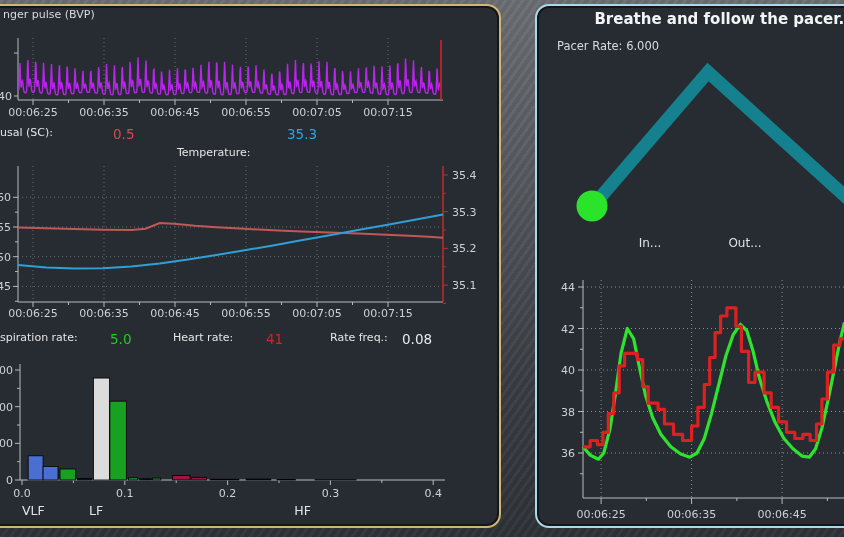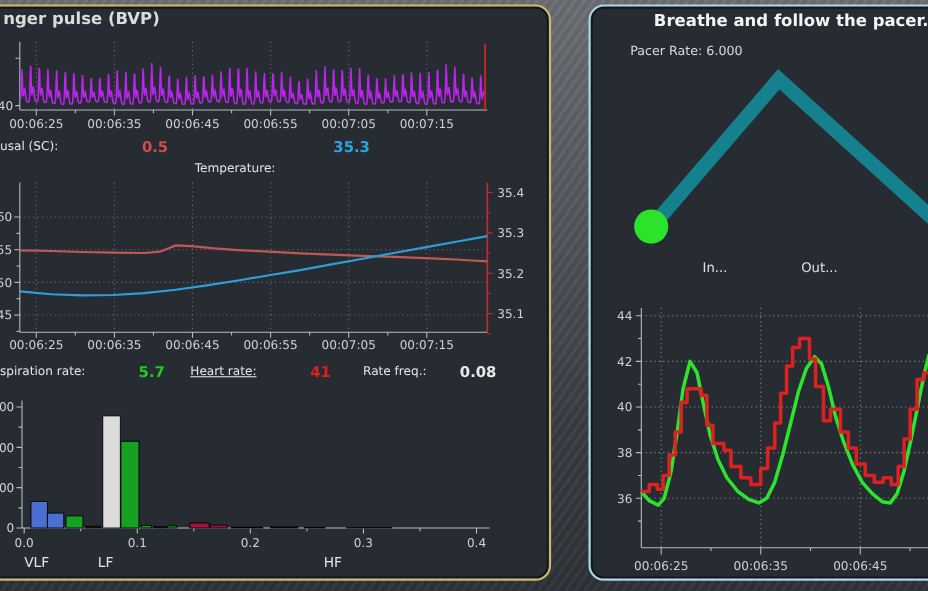--- a/index.html
+++ b/index.html
@@ -9,23 +9,23 @@
   #stage::before{content:"";position:absolute;inset:0;
     background:repeating-linear-gradient(125deg,rgba(255,255,255,.035) 0 3px,rgba(0,0,0,.05) 3px 7px);}
   .panel{position:absolute;background:#272c32;border-radius:14px;
     box-shadow:inset 0 0 0 2px #14171a;}
   #left-panel{left:-20px;top:4px;width:517px;height:520px;border:2px solid #cfb673;}
   #right-panel{left:535px;top:4px;width:360px;height:520px;border:2px solid #a9d8e9;}
   .abs{position:absolute;}
   .axlbl{fill:#cdd1d5;font-size:11px;font-family:"DejaVu Sans",sans-serif;}
   .bandlbl{fill:#e2e4e6;font-size:12.5px;font-family:"DejaVu Sans",sans-serif;}
   .pacerlbl{fill:#dfe1e3;font-size:12px;font-family:"DejaVu Sans",sans-serif;}
-  .small-title{color:#d9dbdd;font-size:15px;font-weight:bold;}
+  .small-title{color:#d9dbdd;font-size:11px;}
   .stat-label{color:#e3e5e7;font-size:11px;white-space:nowrap;}
-  .stat-value{font-weight:bold;font-size:13.5px;white-space:nowrap;margin-left:16px;}
+  .stat-value{font-weight:normal;font-size:13.5px;white-space:nowrap;}
   .rp-title{color:#f2f4f5;font-size:15px;font-weight:bold;text-align:center;}
   .rp-rate{color:#d9dbdd;font-size:11.5px;}
   svg{display:block;overflow:hidden;}
 </style>
 </head>
 <body>
 
 <div id="stage">
 
   <div id="left-panel" class="panel"></div>
@@ -124,22 +124,22 @@
       <line x1="443" y1="108.74999999999844" x2="446" y2="108.74999999999844" stroke="#c22b2b"></line>
       <text x="452" y="94.39999999999844" text-anchor="start" class="axlbl">35.2</text>
       <line x1="443" y1="127.09999999999896" x2="448" y2="127.09999999999896" stroke="#c22b2b"></line>
       <line x1="443" y1="145.44999999999897" x2="446" y2="145.44999999999897" stroke="#c22b2b"></line>
       <text x="452" y="131.09999999999894" text-anchor="start" class="axlbl">35.1</text>
       <polyline points="18.0,69.6 46.3,70.2 74.7,71.1 103.0,71.7 131.3,72.0 145.5,70.8 159.7,65.1 173.8,65.7 195.1,67.8 216.3,69.3 244.7,70.8 273.0,72.3 301.3,73.5 329.7,74.6 358.0,75.5 386.3,76.7 414.7,77.9 428.8,78.8 443.0,79.7" fill="none" stroke="#c25757" stroke-width="2"></polyline>
       <polyline points="18.0,106.9 46.3,109.5 74.7,110.6 103.0,110.2 131.3,108.4 159.7,105.4 188.0,101.4 216.3,97.0 244.7,92.2 273.0,87.5 301.3,82.3 329.7,77.2 358.0,72.0 386.3,66.9 414.7,61.8 443.0,56.6" fill="none" stroke="#2f9fd8" stroke-width="2"></polyline>
     </svg>
 
   <div class="abs stat-label" style="left:0;top:331px;">spiration rate:</div>
-  <div class="abs stat-value" style="left: 110px; top: 331px; color: rgb(31, 204, 31);">5.7</div>
-  <div class="abs stat-label" style="left:173px;top:331px;text-decoration:underline;">Heart rate:</div>
+  <div class="abs stat-value" style="left: 110px; top: 331px; color: rgb(31, 204, 31);">5.0</div>
+  <div class="abs stat-label" style="left:173px;top:331px;">Heart rate:</div>
   <div class="abs stat-value" style="left: 266px; top: 331px; color: rgb(225, 31, 31);">41</div>
   <div class="abs stat-label" style="left:330px;top:331px;">Rate freq.:</div>
   <div class="abs stat-value" style="left: 402px; top: 331px; color: rgb(234, 234, 234);">0.08</div>
 
   <svg id="spectrum-chart" class="abs" style="left:0;top:352px;" width="482" height="180">
       <line x1="20" y1="12" x2="20" y2="128" stroke="#b6bbc0"></line>
       <line x1="20" y1="128" x2="445" y2="128" stroke="#b6bbc0"></line>
       <line x1="15" y1="18" x2="20" y2="18" stroke="#b6bbc0"></line>
       <text x="13" y="22" text-anchor="end" class="axlbl">500</text>
       <line x1="15" y1="54.66666666666667" x2="20" y2="54.66666666666667" stroke="#b6bbc0"></line>
@@ -179,21 +179,21 @@
       <rect x="210.124" y="127.26666666666667" width="28.784" height="0.7333333333333343" fill="#15181b" stroke="#000" stroke-width="0.8"></rect>
       <rect x="246.104" y="127.04666666666667" width="24.672" height="0.9533333333333331" fill="#15181b" stroke="#000" stroke-width="0.8"></rect>
       <rect x="276.94399999999996" y="127.41333333333333" width="18.503999999999998" height="0.5866666666666731" fill="#15181b" stroke="#000" stroke-width="0.8"></rect>
       <rect x="314.97999999999996" y="127.63333333333334" width="41.12" height="0.36666666666666003" fill="#15181b" stroke="#000" stroke-width="0.8"></rect>
       <text x="33.308" y="163" text-anchor="middle" class="bandlbl">VLF</text>
       <text x="96.01599999999999" y="163" text-anchor="middle" class="bandlbl">LF</text>
       <text x="302.644" y="163" text-anchor="middle" class="bandlbl">HF</text>
     </svg>
 
   <div class="abs rp-title" style="left:560px;top:10px;width:330px;">Breathe and follow the pacer...</div>
-  <div class="abs rp-rate" style="left:557px;top:39px;margin-left:16px;">Pacer Rate: 6.000</div>
+  <div class="abs rp-rate" style="left:557px;top:39px;">Pacer Rate: 6.000</div>
 
   <svg id="pacer-display" class="abs" style="left:548px;top:55px;" width="296" height="212">
     <polyline id="pacer-line" fill="none" stroke-linecap="round" points="44.0,152.0 160.0,17.0 340.0,180.0" stroke="#15818f" stroke-width="13"></polyline>
     <circle id="pacer-ball" cx="44" cy="151" r="15.5" fill="#2be32b"></circle>
     <text class="pacerlbl" x="102" y="192" text-anchor="middle">In...</text>
     <text class="pacerlbl" x="197" y="192" text-anchor="middle">Out...</text>
   </svg>
 
   <svg id="pacer-chart" class="abs" style="left:548px;top:272px;" width="296" height="262">
       <line x1="35" y1="181" x2="296" y2="181" stroke="#8b9196" stroke-dasharray="1 3"></line>

